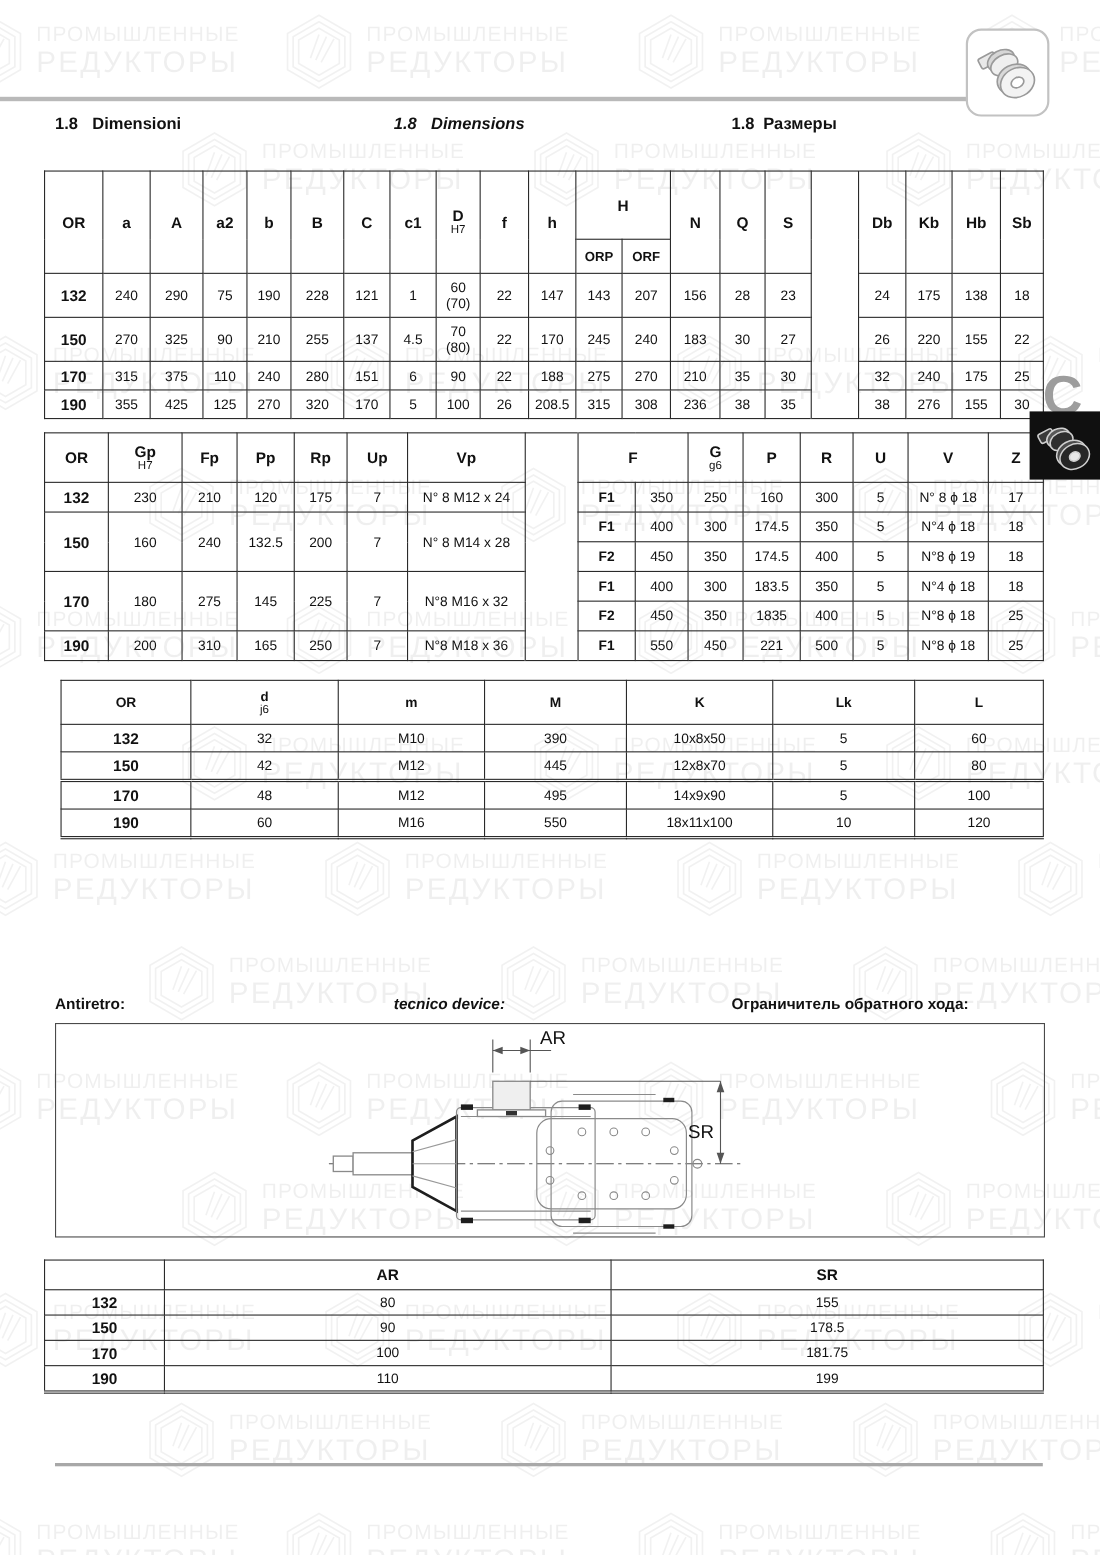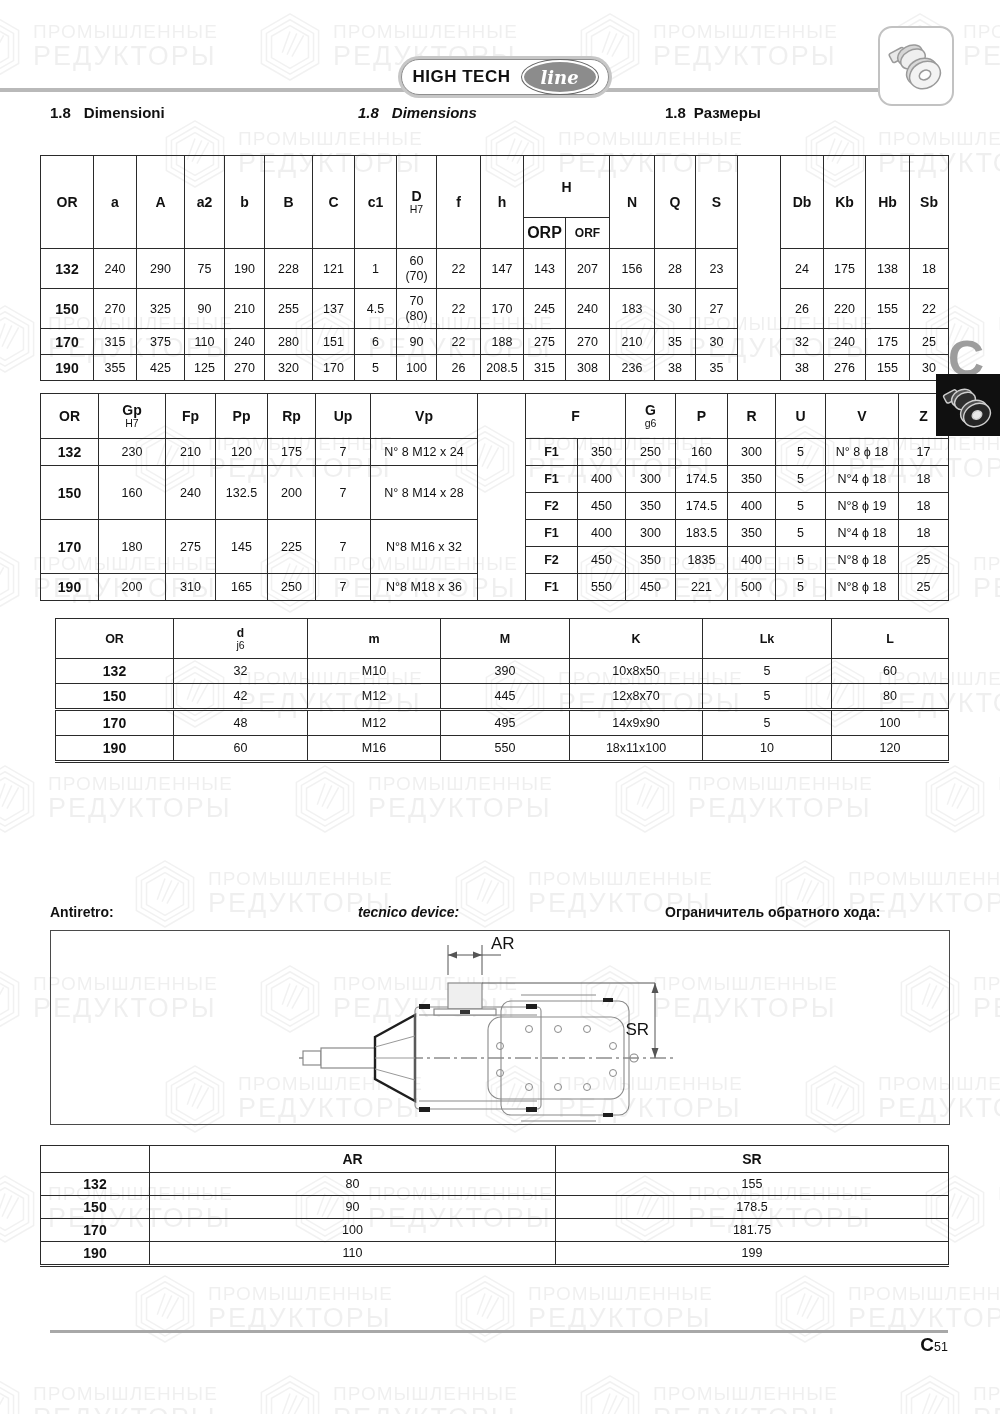--- a/index.html
+++ b/index.html
@@ -763,28 +763,20 @@
       </g>
     </svg>
     <div class="wm-text">
       <span class="wm-l1">ПРОМЫШЛЕННЫЕ</span>
       <span class="wm-l2">РЕДУКТОРЫ</span>
     </div>
   </div>
 </div>
 
   <div class="fg brand-bar"></div>
-  <div class="fg brand-pill">
-    <div class="brand-inner">
-      <span class="brand-label">HIGH TECH</span>
-      <span class="brand-ellipse">
-        <span class="brand-script">line</span>
-      </span>
-    </div>
-  </div>
   <div class="fg corner-icon">
     <svg width="68" height="72" viewBox="0 0 68 72">
       <g stroke="#9a9a9a" stroke-width="1.5" fill="#e9e9e9">
         <rect x="10" y="22" width="16" height="10" rx="2" transform="rotate(-28 18 27)"></rect>
         <ellipse cx="30" cy="27" rx="13" ry="9" transform="rotate(-28 30 27)" fill="#d6d6d6"></ellipse>
         <ellipse cx="33" cy="31" rx="13" ry="9" transform="rotate(-28 33 31)" fill="#efefef"></ellipse>
         <ellipse cx="42" cy="44" rx="16" ry="13" transform="rotate(-28 42 44)" fill="#d9d9d9"></ellipse>
         <ellipse cx="45" cy="47" rx="16" ry="13" transform="rotate(-28 45 47)" fill="#f3f3f3"></ellipse>
         <ellipse cx="45" cy="47" rx="6" ry="4.5" transform="rotate(-28 45 47)" fill="#fff"></ellipse>
       </g>
@@ -848,21 +840,21 @@
       <th rowspan="2">N</th>
       <th rowspan="2">Q</th>
       <th rowspan="2">S</th>
       <td rowspan="6" class="gapcol"></td>
       <th rowspan="2">Db</th>
       <th rowspan="2">Kb</th>
       <th rowspan="2">Hb</th>
       <th rowspan="2">Sb</th>
     </tr>
     <tr class="hr2">
-      <th style="font-size:16px;">ORP</th>
+      <th style="font-size:12px;">ORP</th>
       <th style="font-size:12px;">ORF</th>
     </tr>
     <tr class="b40">
       <td class="or">132</td>
       <td>240</td>
           <td>290</td>
       <td>75</td>
           <td>190</td>
       <td>228</td>
           <td>121</td>
@@ -1270,16 +1262,13 @@
         <ellipse cx="26" cy="24" rx="11" ry="8" transform="rotate(-28 26 24)" fill="#585858"></ellipse>
         <ellipse cx="29" cy="27" rx="11" ry="8" transform="rotate(-28 29 27)" fill="#2e2e2e"></ellipse>
         <ellipse cx="38" cy="38" rx="14" ry="11" transform="rotate(-28 38 38)" fill="#4c4c4c"></ellipse>
         <ellipse cx="41" cy="41" rx="14" ry="11" transform="rotate(-28 41 41)" fill="#262626"></ellipse>
         <ellipse cx="41" cy="41" rx="5" ry="4" transform="rotate(-28 41 41)" fill="#e8e8e8"></ellipse>
       </g>
     </svg>
   </div>
 
   <div class="fg footer-line"></div>
-  <div class="fg page-num">
-    <span class="c">C</span><span class="n">51</span>
-  </div>
 </div>
 
 </body></html>

